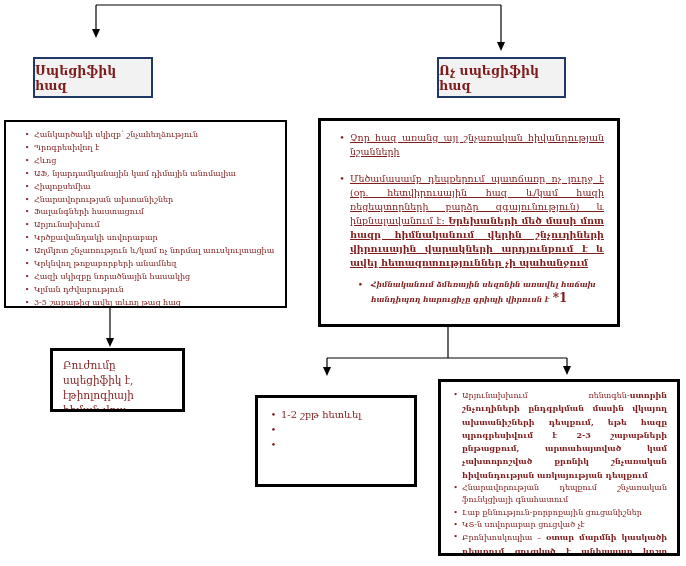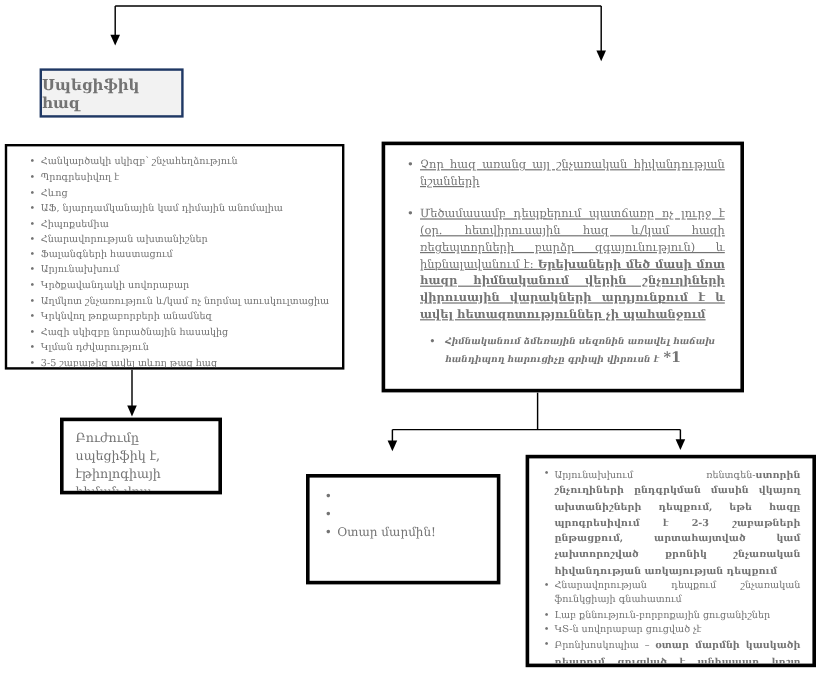--- a/index.html
+++ b/index.html
@@ -1,18 +1,18 @@
 <!DOCTYPE html>
 <html><head>
 <meta charset="utf-8">
 <style>
   html,body{margin:0;padding:0;background:#fff;}
   #canvas{
     position:relative;width:686px;height:566px;background:#fff;
-    font-family:"DejaVu Serif","DejaVu Sans",serif;color:#737373;
+    font-family:"DejaVu Serif","DejaVu Sans",serif;color:#7f1d1d;
   }
   svg.connectors{position:absolute;left:0;top:0;z-index:0;}
   .box{position:absolute;background:#fff;border:2px solid #000;box-sizing:border-box;z-index:1;}
   .titlebox{
     background:#f2f2f2;border:2px solid #1f3864;
     display:flex;align-items:center;justify-content:center;
     font-weight:bold;font-size:12.5px;
   }
   .listbox{padding:7px 6px 3px 6px;overflow:hidden;}
   .li{display:flex;font-size:8px;line-height:12.9px;}
@@ -59,20 +59,23 @@
     <line x1="327" y1="358" x2="327" y2="368" stroke="#000" stroke-width="1.2"></line>
     <polygon points="323,367 331,367 327,376" fill="#000"></polygon>
     <line x1="567" y1="358" x2="567" y2="367" stroke="#000" stroke-width="1.2"></line>
     <polygon points="563,366 571,366 567,375" fill="#000"></polygon>
   </svg>
 
   <div class="box titlebox" style="left:33px;top:57px;width:120px;height:41px;">
     <span>Սպեցիֆիկ հազ</span>
   </div>
 
+  <div class="box titlebox" style="left:437px;top:57px;width:129px;height:41px;">
+    <span>Ոչ սպեցիֆիկ հազ</span>
+  </div>
 
   <div class="box listbox" style="left:4px;top:120px;width:283px;height:188px;">
     <div class="li">
         <span class="bul">•</span>
         <span class="txt">Հանկարծակի սկիզբ՝ շնչահեղձություն</span>
       </div>
     <div class="li">
         <span class="bul">•</span>
         <span class="txt">Պրոգրեսիվող է</span>
       </div>
@@ -141,27 +144,27 @@
     </div>
   </div>
 
   <div class="box treatbox" style="left:50px;top:348px;width:135px;height:64px;">
     <span>Բուժումը սպեցիֆիկ է, էթիոլոգիայի հիման վրա</span>
   </div>
 
   <div class="box midbox" style="left:255px;top:395px;width:162px;height:92px;">
     <div class="li">
         <span class="bul">•</span>
+        <span class="txt">1-2 շբթ հետևել</span>
       </div>
     <div class="li">
         <span class="bul">•</span>
       </div>
     <div class="li">
         <span class="bul">•</span>
-        <span class="txt">Օտար մարմին!</span>
       </div>
   </div>
 
   <div class="box invbox" style="left:438px;top:379px;width:242px;height:177px;">
     <div class="li">
       <span class="bul">•</span>
       <span class="txt"><span>Արյունախխում ռենտգեն-</span><b>ստորին շնչուղիների ընդգրկման մասին վկայող ախտանիշների դեպքում, եթե հազը պրոգրեսիվում է 2-3 շաբաթների ընթացքում, արտահայտված կամ չախտորոշված քրոնիկ շնչառական հիվանդության առկայության դեպքում</b></span>
     </div>
     <div class="li">
       <span class="bul">•</span>

